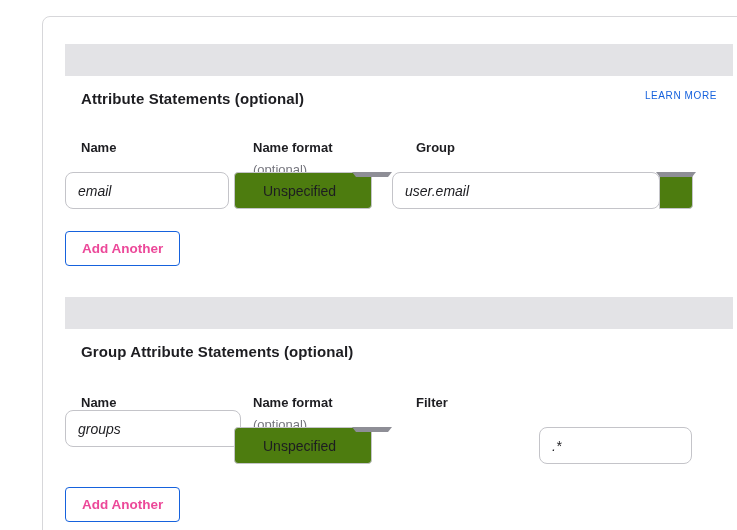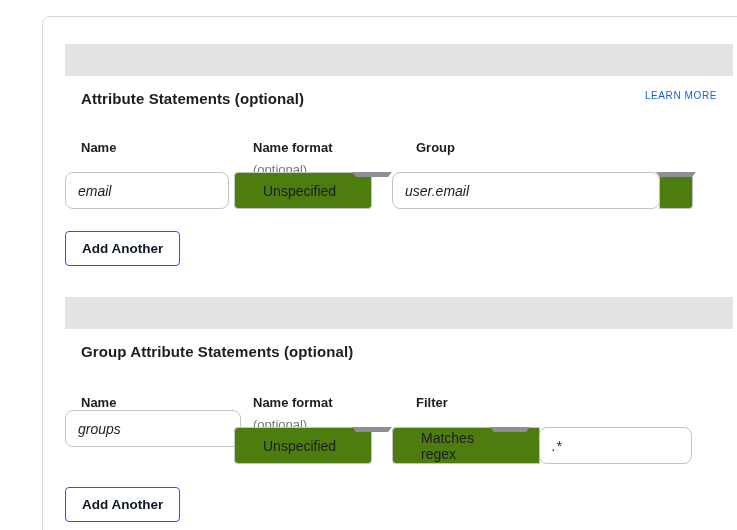--- a/index.html
+++ b/index.html
@@ -109,21 +109,21 @@
   }
 
   .add-button {
     position: absolute;
     left: 33px;
     height: 35px;
     padding: 0 16px;
     background: #ffffff;
     border: 1px solid #1662dd;
     border-radius: 4px;
-    color: #0f172a;
+    color: #ec4899;
     font-family: "Liberation Sans", "DejaVu Sans", sans-serif;
     font-size: 13.5px;
     font-weight: bold;
     cursor: pointer;
   }
 </style>
 </head>
 <body>
 
 <div class="page">
@@ -164,22 +164,18 @@
   <div class="col-hint" style="left:205px; top:369px">(optional)</div>
   <div class="col-label" style="left:368px; top:347px">Filter</div>
 
   <input class="text-field" style="left: 33px; top: 378px; width: 176px;" type="text" value="groups">
 
   <div class="field dropdown" style="left:202px; top:395px; width:138px">
     <span class="dd-label">Unspecified</span>
     <span class="caret"></span>
   </div>
 
-  <div class="field dropdown round-left" style="left:360px; top:395px; width:148px">
-    <span class="dd-label">Matches regex</span>
-    <span class="caret"></span>
-  </div>
 
   <input class="text-field round-right" style="left: 507px; top: 395px; width: 153px;" type="text" value=".*">
 
   <button class="add-button" style="top:455px">Add Another</button>
 
 </div>
 
 </body></html>

